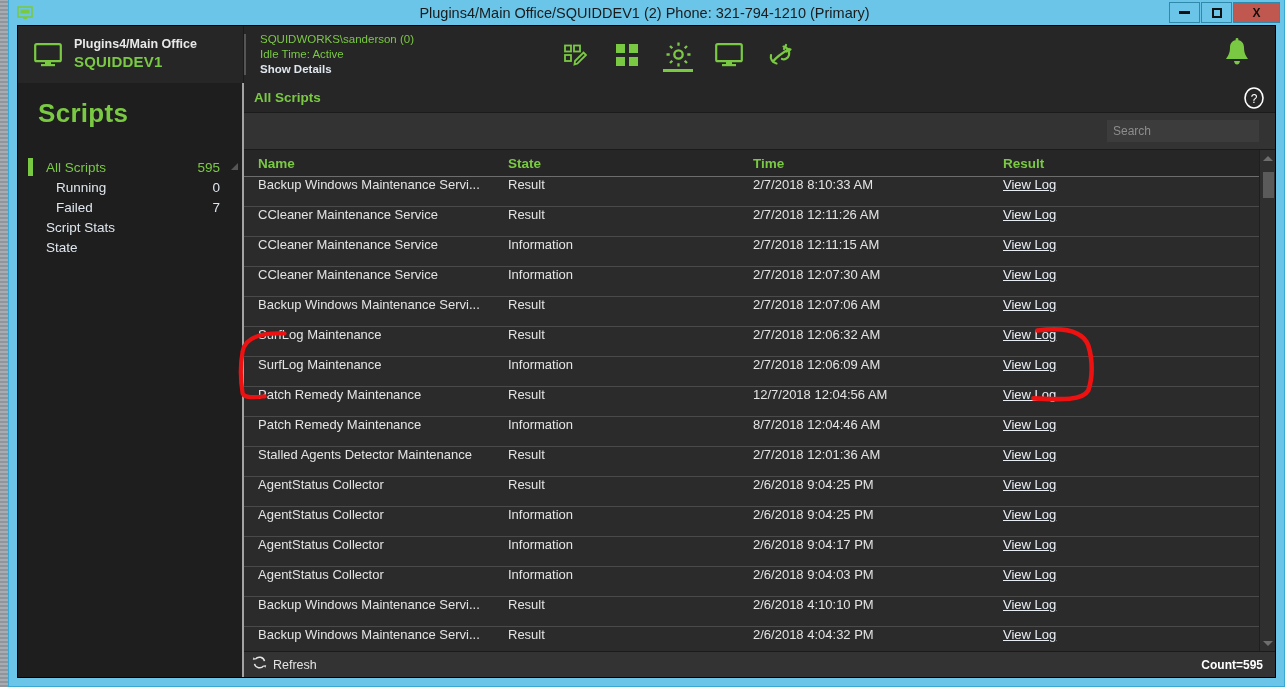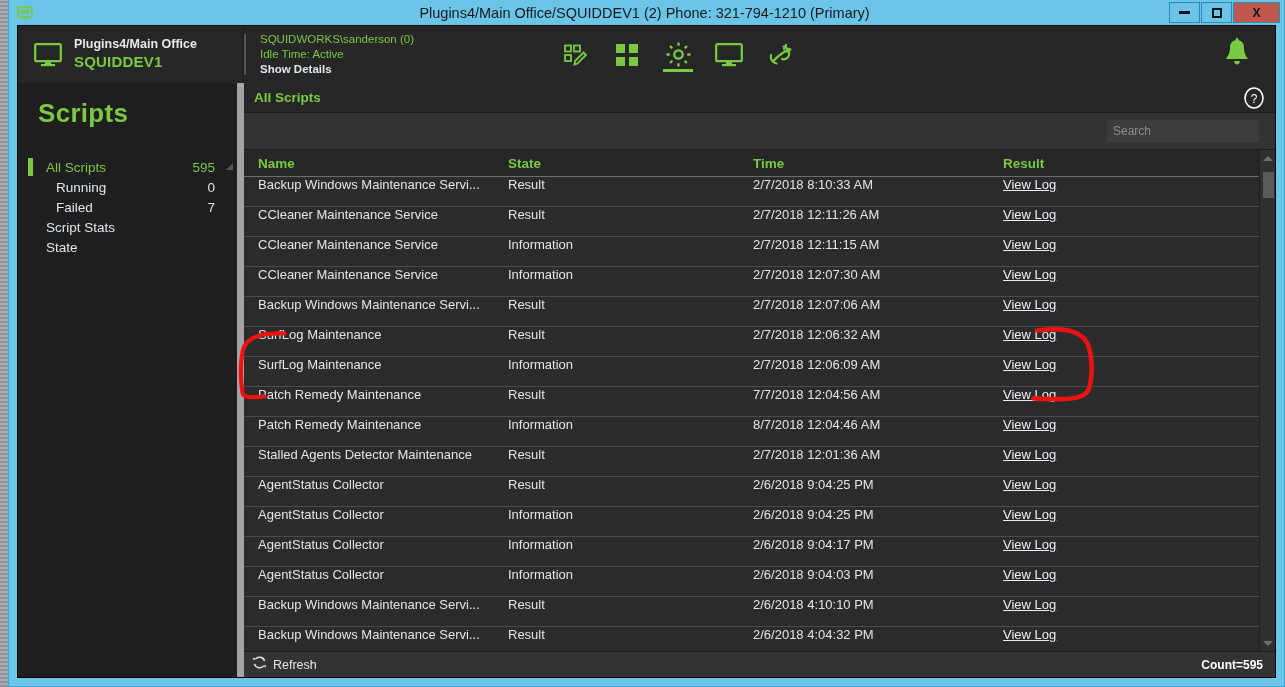--- a/index.html
+++ b/index.html
@@ -118,21 +118,21 @@
     cursor: pointer;
   }
 
   
   #mainrow { flex: 1; display: flex; overflow: hidden; }
 
   
   #sidebar {
     width: 226px; min-width: 226px;
     background: #1e1e1e;
-    border-right: 7px solid #a3a3a3;
+    border-right: 2px solid #a3a3a3;
     display: flex; flex-direction: column;
     position: relative;
   }
   #sidebar-title {
     color: #7ac943; font-size: 26px; font-weight: bold;
     padding: 15px 0 0 20px; letter-spacing: .3px;
   }
   #sidebar-list { margin-top: 28px; position: relative; }
   .side-item {
     height: 20px;
@@ -466,21 +466,21 @@
                 </div>
                 <div class="trow">
                   <div class="cell col-name">SurfLog Maintenance</div>
                   <div class="cell col-state">Information</div>
                   <div class="cell col-date">2/7/2018 12:06:09 AM</div>
                   <div class="cell col-result viewlog"><span>View Log</span></div>
                 </div>
                 <div class="trow">
                   <div class="cell col-name">Patch Remedy Maintenance</div>
                   <div class="cell col-state">Result</div>
-                  <div class="cell col-date">7/7/2018 12:04:56 AM</div>
+                  <div class="cell col-date">12/7/2018 12:04:56 AM</div>
                   <div class="cell col-result viewlog"><span>View Log</span></div>
                 </div>
                 <div class="trow">
                   <div class="cell col-name">Patch Remedy Maintenance</div>
                   <div class="cell col-state">Information</div>
                   <div class="cell col-date">8/7/2018 12:04:46 AM</div>
                   <div class="cell col-result viewlog"><span>View Log</span></div>
                 </div>
                 <div class="trow">
                   <div class="cell col-name">Stalled Agents Detector Maintenance</div>

